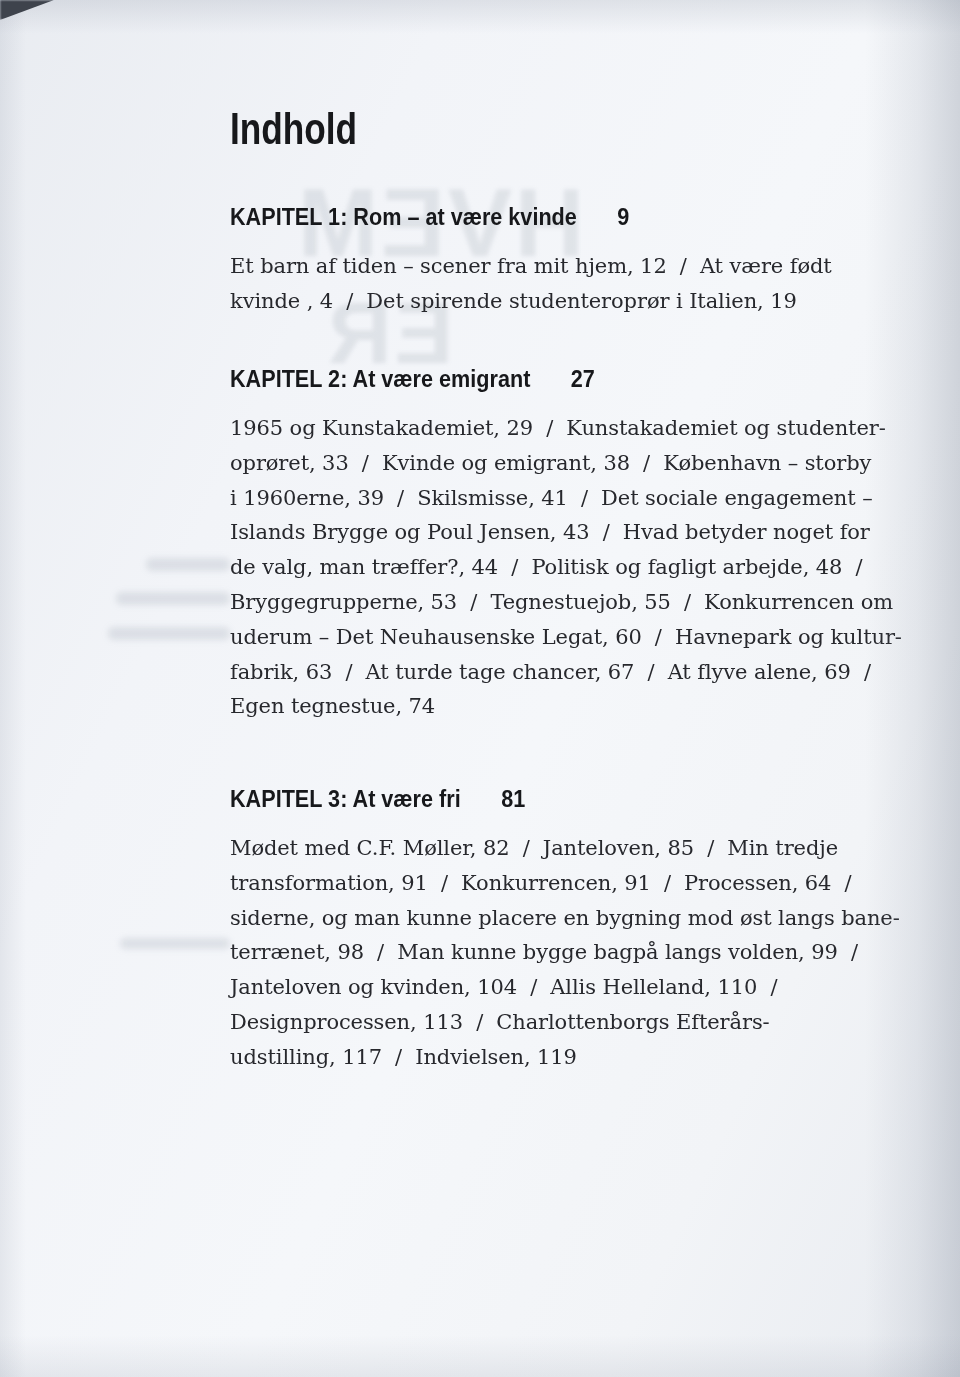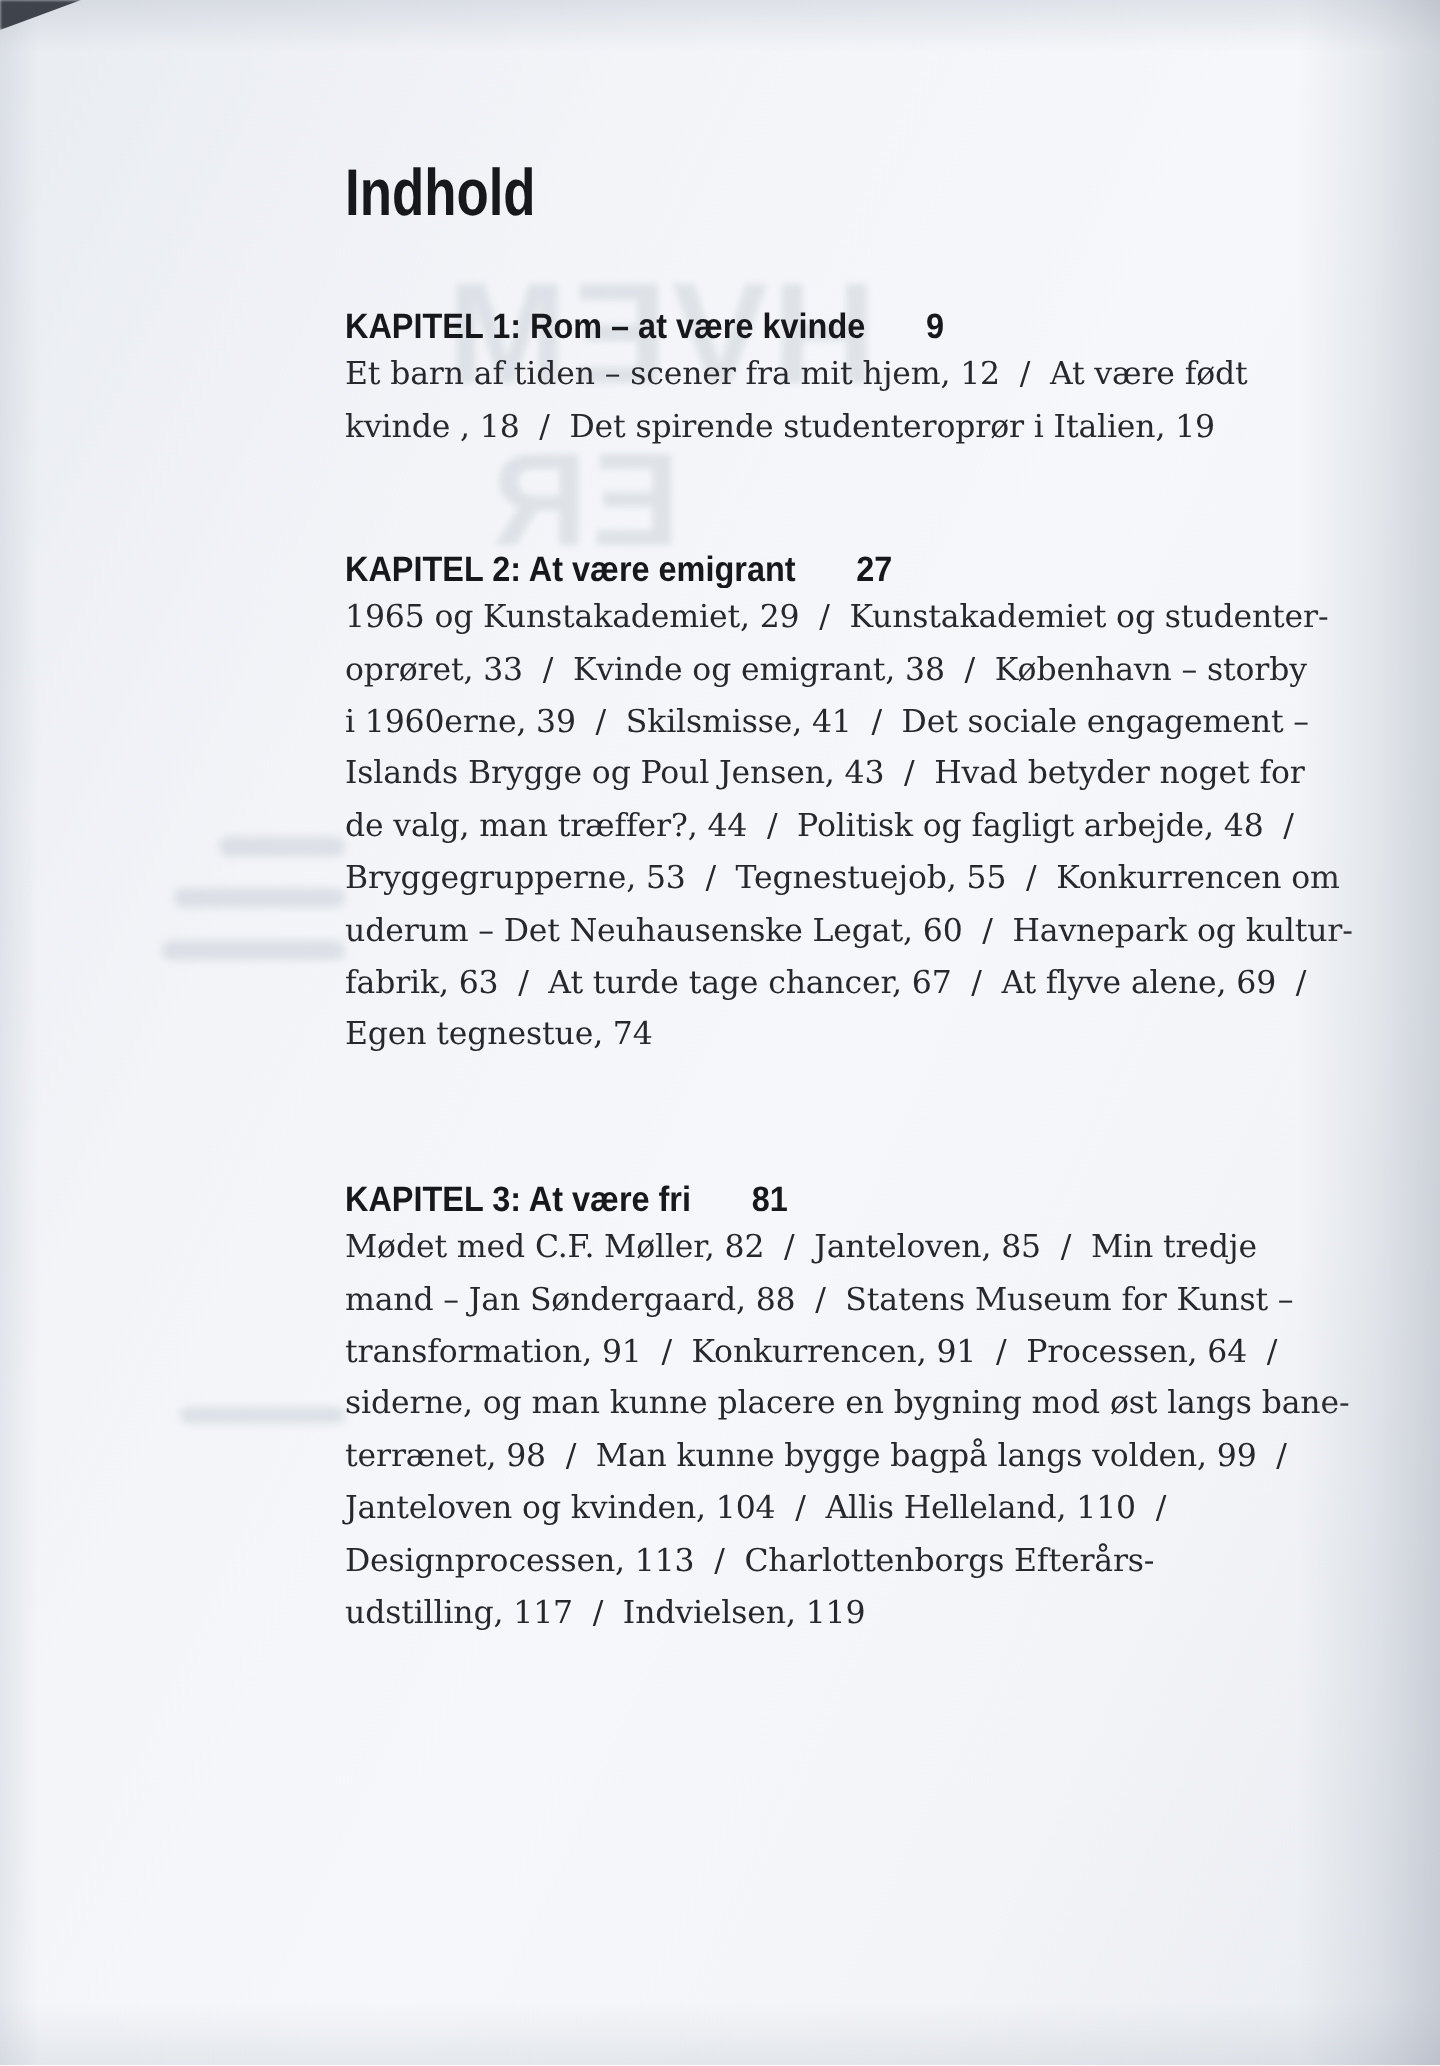--- a/index.html
+++ b/index.html
@@ -106,20 +106,21 @@
     font-size: 23.5px;
     line-height: 30px;
     color: #17181b;
     transform: scaleX(0.92);
     transform-origin: left top;
     white-space: pre;
   }
   .chap-pagenum { margin-left: 44px; }
 
   .chap-body {
+    margin-top: 17px;
     font-family: "DejaVu Serif", "Liberation Serif", serif;
     font-size: 21px;
     line-height: 34.8px;
     letter-spacing: -0.1px;
     color: #27282d;
   }
   .chap-body .line { white-space: pre; }
 </style>
 </head>
 <body>
@@ -135,21 +136,21 @@
   <div class="smudge smudge-4"></div>
 
   <div class="content">
 
     <h1 class="book-title">Indhold</h1>
 
     <section class="chapter chapter-1">
       <h2 class="chap-head"><span>KAPITEL 1: Rom – at være kvinde</span><span class="chap-pagenum">9</span></h2>
       <div class="chap-body">
           <div class="line">Et barn af tiden – scener fra mit hjem, 12  /  At være født</div>
-          <div class="line">kvinde , 18  /  Det spirende studenteroprør i Italien, 19</div>
+          <div class="line">kvinde , 4  /  Det spirende studenteroprør i Italien, 19</div>
         </div>
     </section>
 
     <section class="chapter chapter-2">
       <h2 class="chap-head"><span>KAPITEL 2: At være emigrant</span><span class="chap-pagenum">27</span></h2>
       <div class="chap-body">
           <div class="line">1965 og Kunstakademiet, 29  /  Kunstakademiet og studenter-</div>
           <div class="line">oprøret, 33  /  Kvinde og emigrant, 38  /  København – storby</div>
           <div class="line">i 1960erne, 39  /  Skilsmisse, 41  /  Det sociale engagement –</div>
           <div class="line">Islands Brygge og Poul Jensen, 43  /  Hvad betyder noget for</div>
@@ -158,21 +159,20 @@
           <div class="line">uderum – Det Neuhausenske Legat, 60  /  Havnepark og kultur-</div>
           <div class="line">fabrik, 63  /  At turde tage chancer, 67  /  At flyve alene, 69  /</div>
           <div class="line">Egen tegnestue, 74</div>
         </div>
     </section>
 
     <section class="chapter chapter-3">
       <h2 class="chap-head"><span>KAPITEL 3: At være fri</span><span class="chap-pagenum">81</span></h2>
       <div class="chap-body">
           <div class="line">Mødet med C.F. Møller, 82  /  Janteloven, 85  /  Min tredje</div>
-          <div class="line">mand – Jan Søndergaard, 88  /  Statens Museum for Kunst –</div>
           <div class="line">transformation, 91  /  Konkurrencen, 91  /  Processen, 64  /</div>
           <div class="line">siderne, og man kunne placere en bygning mod øst langs bane-</div>
           <div class="line">terrænet, 98  /  Man kunne bygge bagpå langs volden, 99  /</div>
           <div class="line">Janteloven og kvinden, 104  /  Allis Helleland, 110  /</div>
           <div class="line">Designprocessen, 113  /  Charlottenborgs Efterårs-</div>
           <div class="line">udstilling, 117  /  Indvielsen, 119</div>
         </div>
     </section>
 
   </div>

